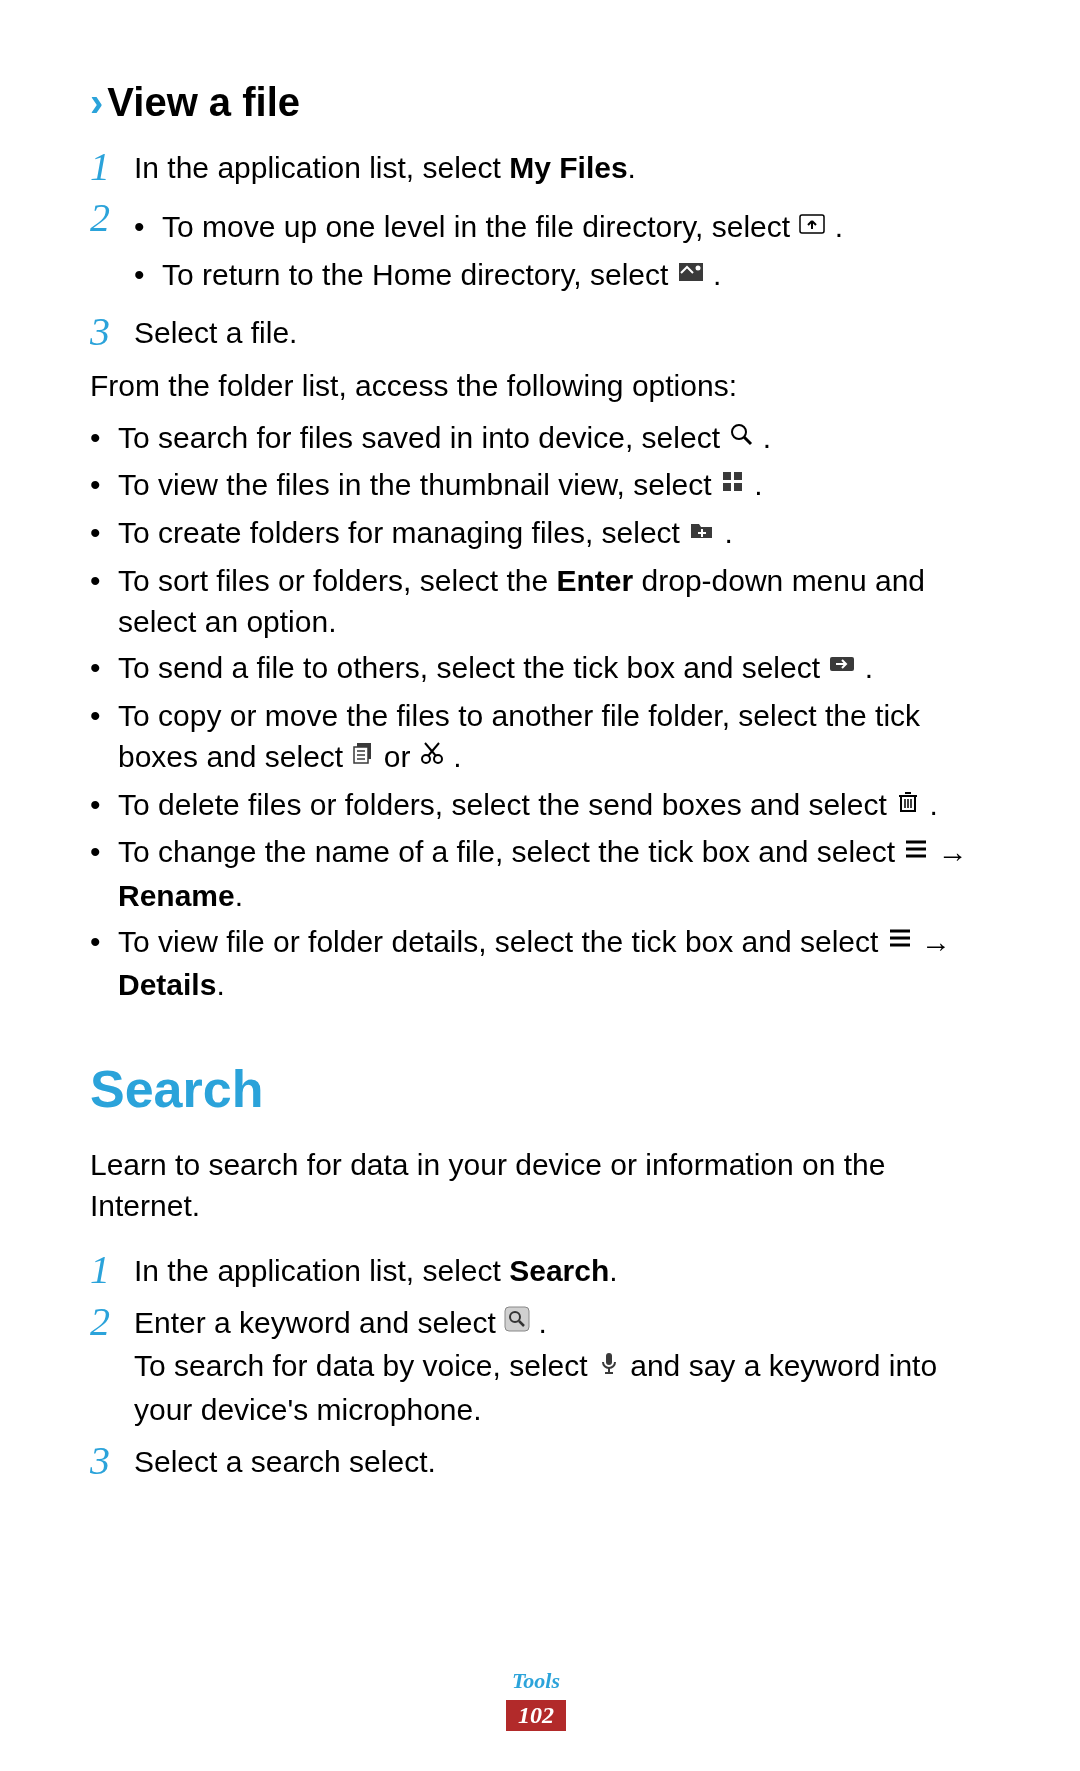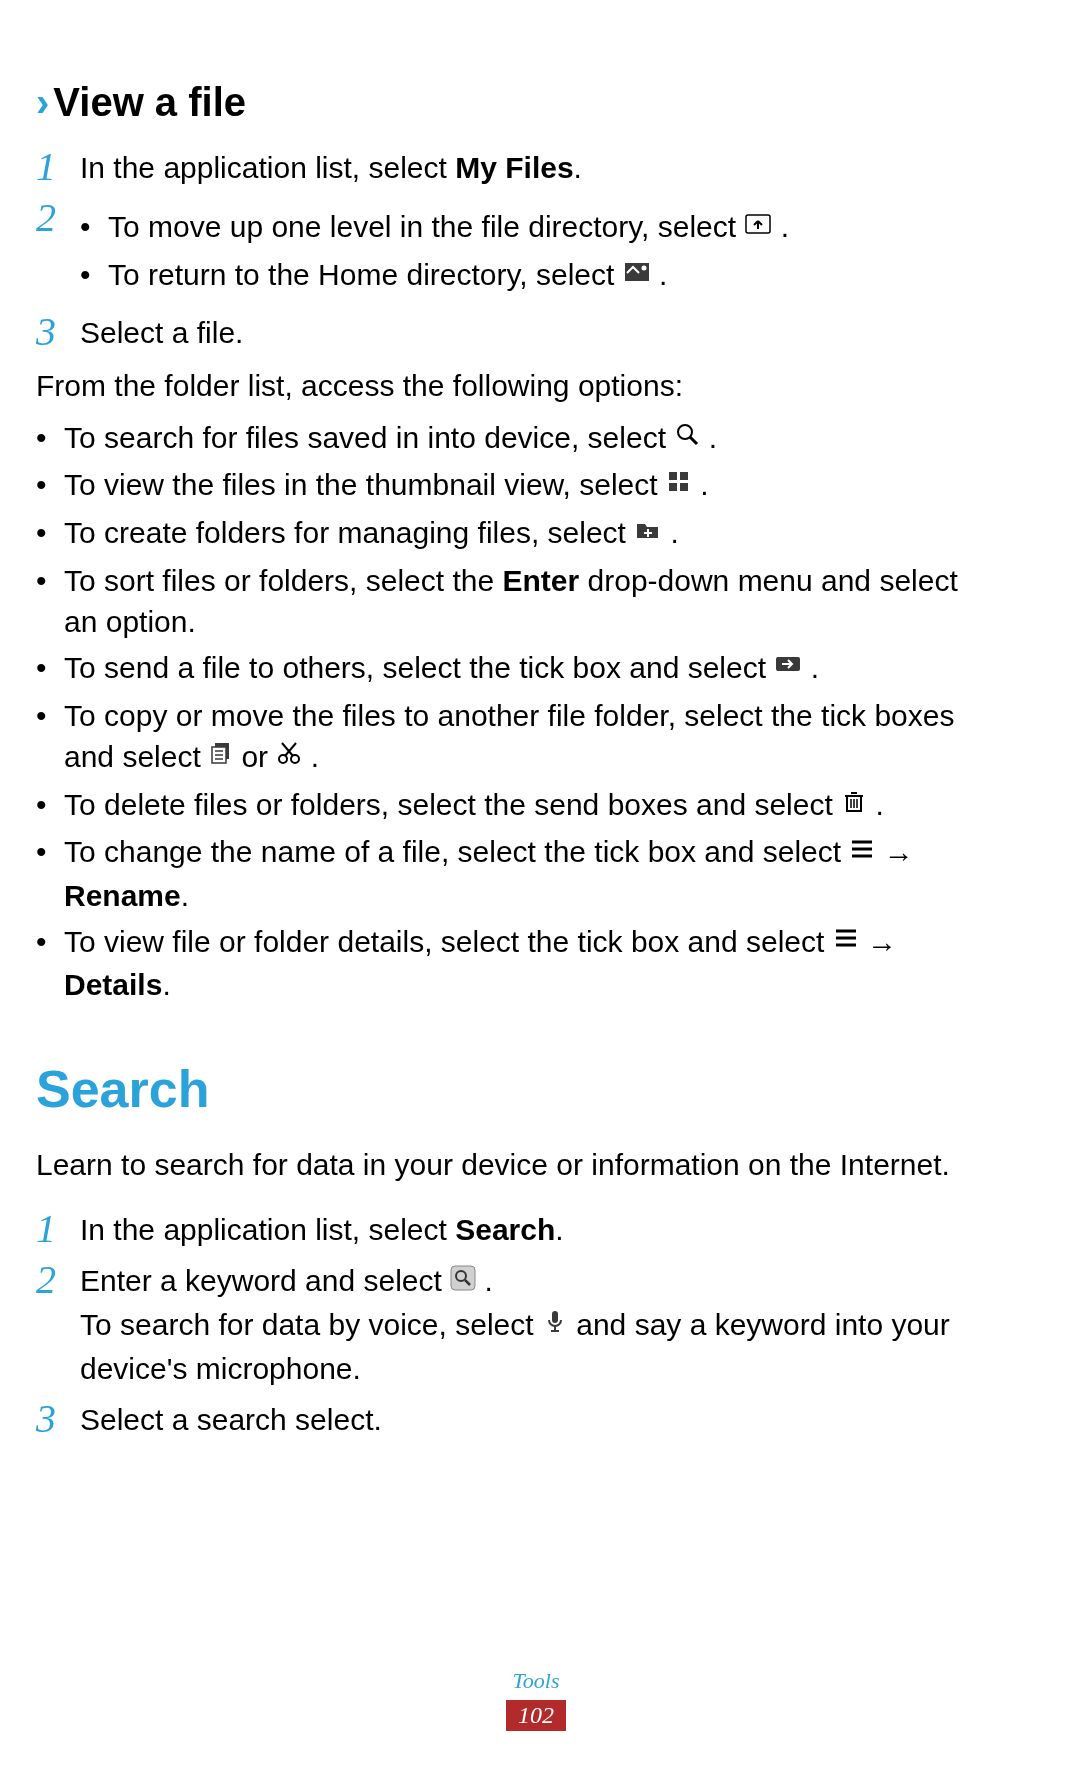--- a/index.html
+++ b/index.html
@@ -4,21 +4,21 @@
 <style>
   body {
     margin: 0;
     padding: 0;
     font-family: "Segoe UI", Arial, sans-serif;
     background: #fff;
     color: #000;
     width: 1080px;
   }
   .page {
-    padding: 80px 90px 40px 36px;
+    padding: 80px 90px 40px 90px;
     box-sizing: border-box;
     width: 1072px;
     min-height: 1771px;
     position: relative;
   }
   .h2 {
     font-size: 40px;
     font-weight: 700;
     margin-bottom: 22px;
   }
@@ -103,26 +103,27 @@
     left: 0;
     right: 0;
     text-align: center;
   }
   .footer-label {
     font-family: Georgia, "Times New Roman", serif;
     font-style: italic;
     font-size: 22px;
     color: #2ba3da;
     margin-bottom: 6px;
+    font-weight: bold;
   }
   .page-badge {
     display: inline-block;
     background: #b22a2a;
     color: #fff;
-    font-weight: 400;
+    font-weight: 700;
     font-size: 24px;
     font-style: italic;
     font-family: Georgia, "Times New Roman", serif;
     padding: 2px 12px;
   }
   .arrow-sep {
     font-weight: 400;
   }
   svg { overflow: visible; }
 </style>

